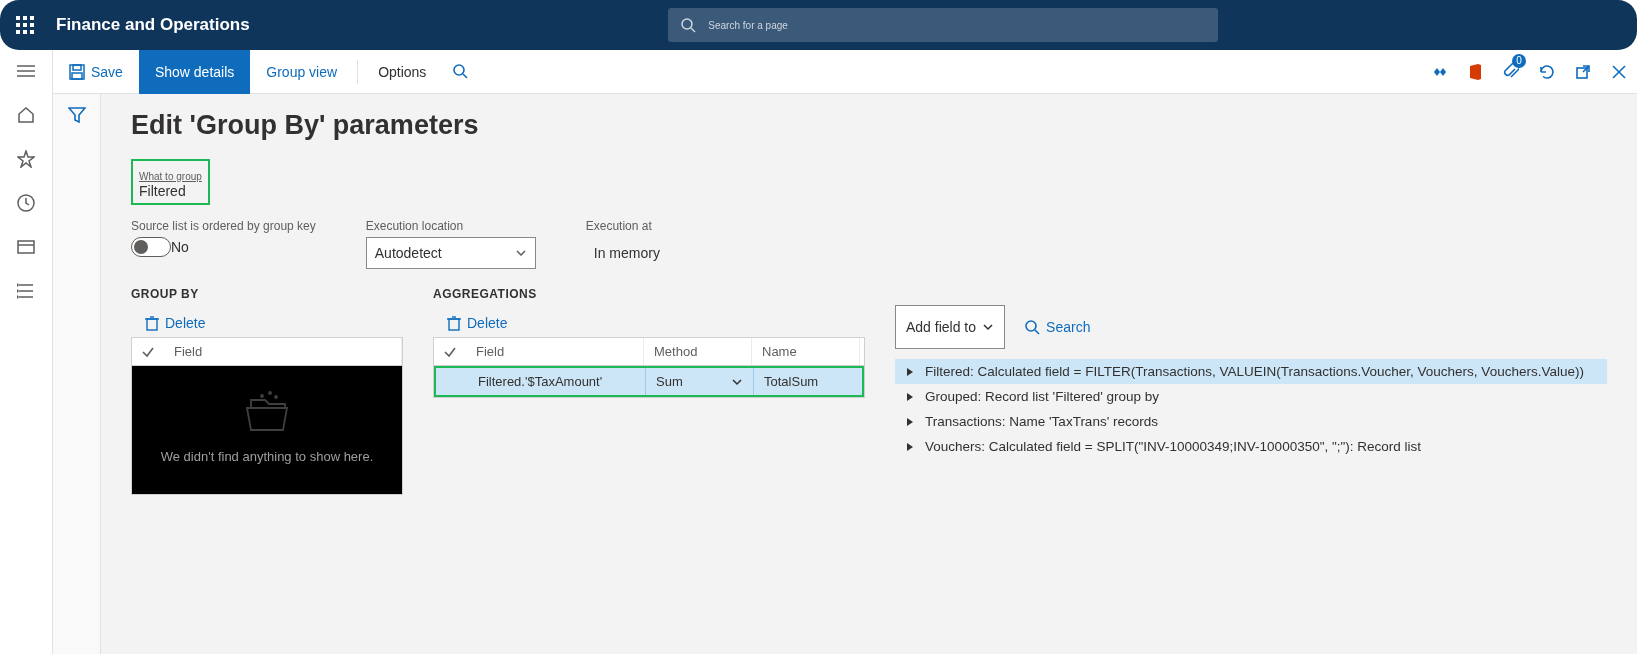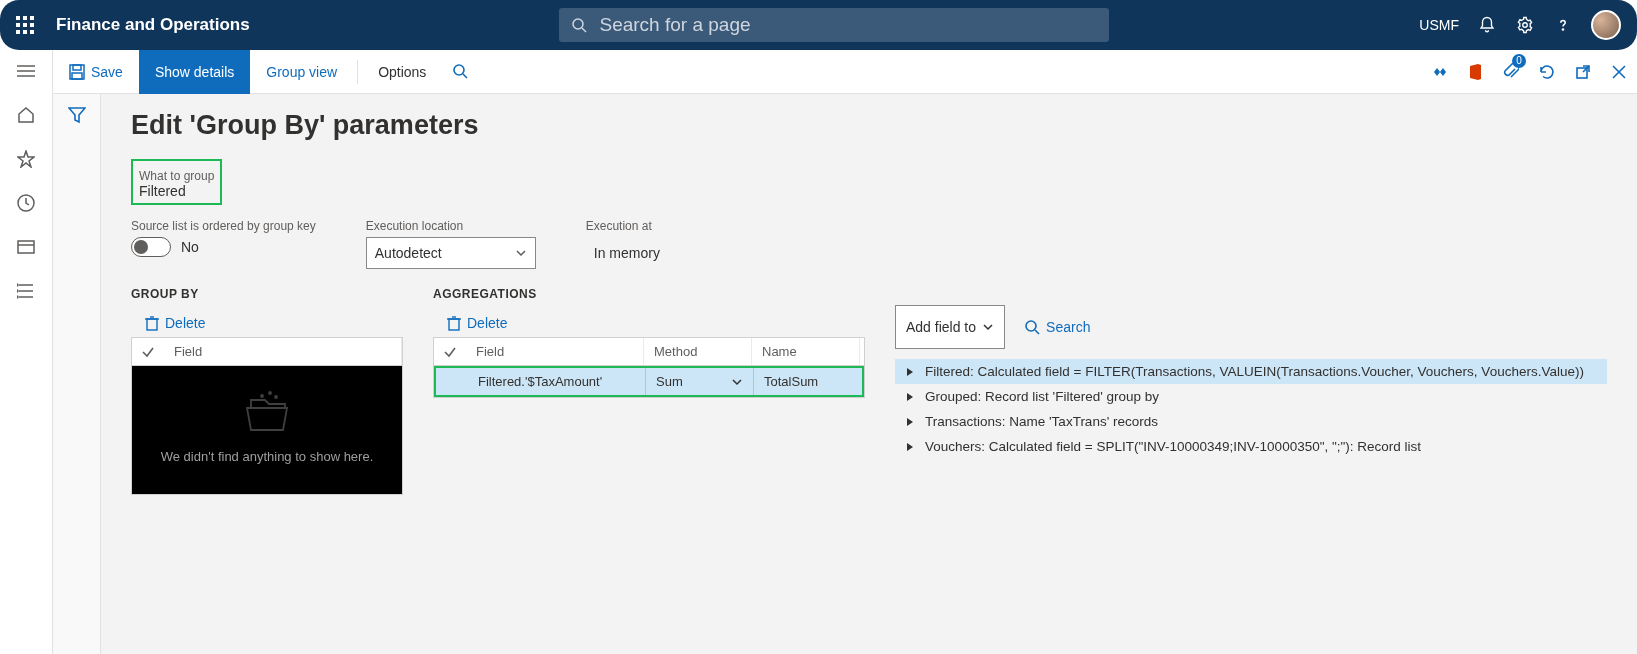--- a/index.html
+++ b/index.html
@@ -7,21 +7,21 @@
 
 
 .topbar { background:#10355B; height:50px; display:flex; align-items:center; color:#fff;border-radius:19px; }
 .topbar .waffle { width:50px; display:flex; align-items:center; justify-content:center; }
 .waffle-grid { width:18px; height:18px; display:grid; grid-template-columns:repeat(3,4px); grid-template-rows:repeat(3,4px); gap:3px; }
 .waffle-grid span { background:#fff; width:4px; height:4px; }
 .topbar .brand { font-size:17px; font-weight:600; padding-left:6px; }
 .topbar .search-wrap { margin-left:auto; margin-right:auto; }
 .topbar .search { width:550px; height:34px; background:rgba(255,255,255,0.18); border:none; border-radius:3px; display:flex; align-items:center; padding:0 12px; color:#cfd6df; }
 .topbar .search svg { margin-right:10px; }
-.topbar .search input { border:none; background:transparent; color:#fff; font-size:19px; outline:none; flex:1; }
+.topbar .search input { border:none; background:transparent; color:#fff; font-size:10px; outline:none; flex:1; }
 .topbar .search input::placeholder { color:#cfd6df; }
 .topbar .right { display:flex; align-items:center; gap:18px; padding-right:16px; }
 .topbar .right .entity { font-size:14px; }
 .topbar .right .icon { width:20px; height:20px; display:flex; align-items:center; justify-content:center; color:#fff; }
 .avatar { width:30px; height:30px; border-radius:50%; background:radial-gradient(circle at 30% 30%, #d8b49a, #7a604d); border:2px solid #fff; }
 
 
 .shell { display:flex; height:604px; }
 .rail { width:53px; border-right:1px solid #e1e1e1; display:flex; flex-direction:column; align-items:center; padding-top:10px; gap:22px; background:#fff; }
 .rail .ricon { width:22px; height:22px; color:#605e5c; display:flex; align-items:center; justify-content:center; }
@@ -43,24 +43,24 @@
 .content { flex:1; display:flex; background:#f3f3f3; min-width:0;justify-content:flex-end; }
 .filter-rail { width:48px; border-right:1px solid #e1e1e1; background:#f9f9f9; display:flex; justify-content:center; padding-top:12px; }
 .main { flex:1; padding:10px 30px; min-width:0; overflow:hidden; }
 
 h1 { font-size:27px; font-weight:600; margin:6px 0 18px 0; }
 
 .field-group { display:flex; gap:50px; flex-wrap:wrap; }
 .field { display:flex; flex-direction:column; gap:4px; }
 .field label { font-size:12px; color:#605e5c; }
 .highlight-green { border:2px solid #1DB954; padding:6px 6px 4px 6px; display:inline-block; }
-.highlight-green label { font-size:12px; color:#605e5c; }
+.highlight-green label { font-size:10px; color:#605e5c;text-decoration:underline; }
 .highlight-green .value { padding:6px 0 0 4px; font-size:14px; }
 
-.toggle { display:flex; align-items:center; gap:10px; }
+.toggle { display:flex; align-items:center; }
 .toggle-sw { width:40px; height:20px; border-radius:10px; border:1px solid #605e5c; position:relative; background:#fff; }
 .toggle-sw::after { content:""; position:absolute; left:2px; top:2px; width:14px; height:14px; border-radius:50%; background:#605e5c; }
 
 .select { border:1px solid #8a8886; background:#fff; height:32px; display:flex; align-items:center; justify-content:space-between; padding:0 8px; min-width:170px; }
 .readonly { background:#f3f3f3; border:none; min-width:170px; }
 
 .section-row { display:flex; gap:30px; margin-top:18px; }
 .section { flex:0 0 auto; }
 .section h3 { font-size:12px; font-weight:700; letter-spacing:0.5px; margin:0 0 8px 0; }
 .section .del { color:#0f6cbd; display:flex; align-items:center; gap:6px; padding:6px 14px; font-size:14px; cursor:pointer; }
@@ -115,42 +115,20 @@
   <div class="brand">Finance and Operations</div>
   <div class="search-wrap">
     <div class="search">
       <svg width="16" height="16" viewBox="0 0 16 16" fill="none" stroke="#cfd6df" stroke-width="1.5">
           <circle cx="7" cy="7" r="5"></circle>
           <line x1="11" y1="11" x2="15" y2="15"></line>
         </svg>
       <input placeholder="Search for a page" style="">
     </div>
   </div>
-  <div class="right">
-    <div class="entity">USMF</div>
-    <div class="icon">
-      <svg width="18" height="18" viewBox="0 0 24 24" fill="none" stroke="currentColor" stroke-width="1.8">
-          <path d="M6 8a6 6 0 1112 0v5l2 3H4l2-3V8z"></path>
-          <path d="M10 19a2 2 0 004 0"></path>
-        </svg>
-    </div>
-    <div class="icon">
-      <svg width="18" height="18" viewBox="0 0 24 24" fill="none" stroke="currentColor" stroke-width="1.8">
-          <circle cx="12" cy="12" r="3"></circle>
-          <path d="M19 12a7 7 0 00-.2-1.7l2-1.5-2-3.4-2.3 1A7 7 0 0014 4.5L13.6 2h-3.2L10 4.5a7 7 0 00-2.5 1.4l-2.3-1-2 3.4 2 1.5A7 7 0 005 12a7 7 0 00.2 1.7l-2 1.5 2 3.4 2.3-1A7 7 0 0010 19.5l.4 2.5h3.2l.4-2.5a7 7 0 002.5-1.4l2.3 1 2-3.4-2-1.5c.1-.6.2-1.1.2-1.7z"></path>
-        </svg>
-    </div>
-    <div class="icon">
-      <svg width="18" height="18" viewBox="0 0 24 24" fill="none" stroke="currentColor" stroke-width="2">
-          <path d="M9 9a3 3 0 116 0c0 2-3 2.5-3 5"></path>
-          <circle cx="12" cy="18" r="0.8" fill="currentColor"></circle>
-        </svg>
-    </div>
-    <div class="avatar"></div>
-  </div>
 </div>
 
 <div class="shell">
 
   <div class="rail">
     <div class="ricon">
         <svg width="18" height="14" stroke="#605e5c" stroke-width="1.5">
           <line x1="0" y1="2" x2="18" y2="2"></line>
           <line x1="0" y1="7" x2="18" y2="7"></line>
           <line x1="0" y1="12" x2="18" y2="12"></line>

